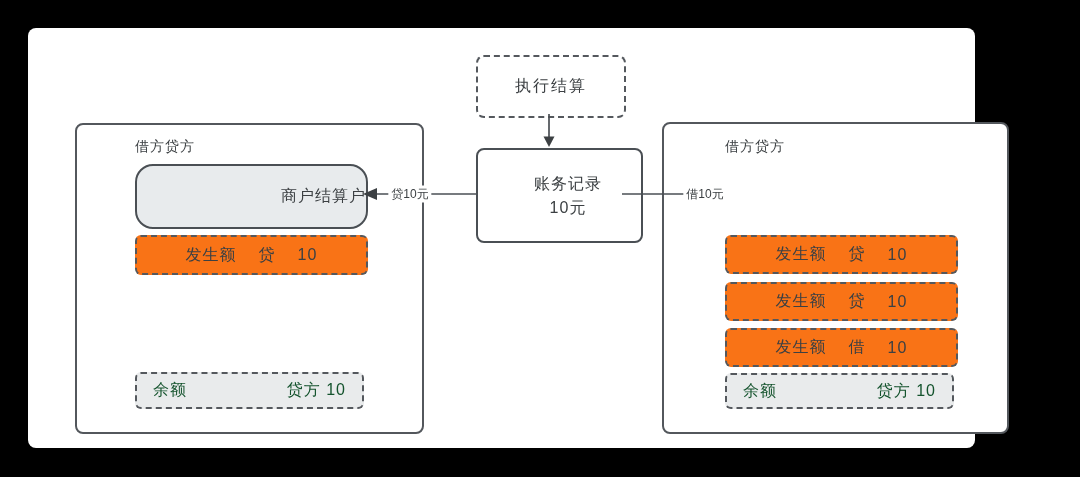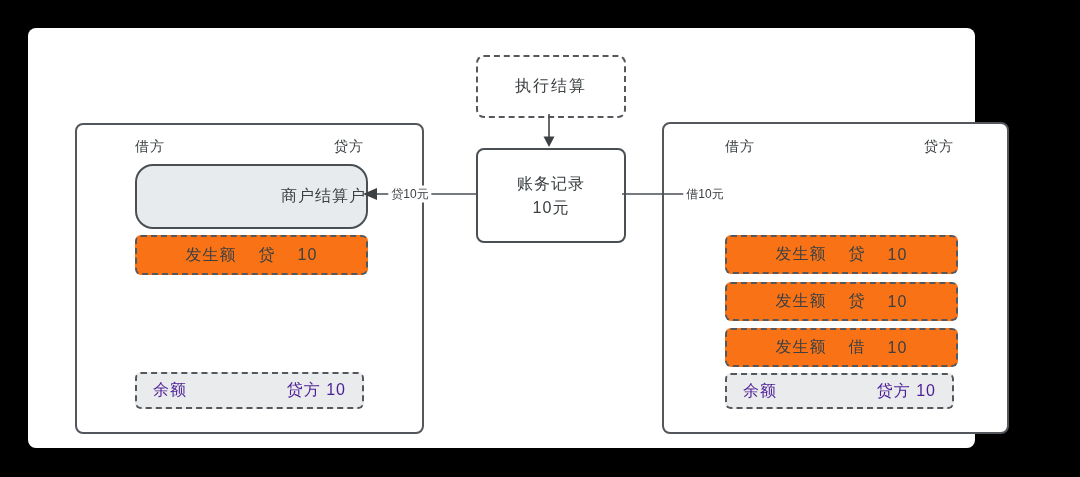--- a/index.html
+++ b/index.html
@@ -23,21 +23,20 @@
   .panel{
     position:absolute;
     background:#fff;
     border:2px solid #53575c;
     border-radius:8px;
     z-index:1;
   }
   .hdr{
     position:absolute;
     display:flex;
-    justify-content:space-between;
     align-items:center;
     font-size:14px;
     color:#3c4043;
     letter-spacing:1px;
   }
   .titlebox{
     position:absolute;
     display:flex;
     align-items:center;
     justify-content:flex-end;
@@ -65,21 +64,21 @@
     position:absolute;
     display:flex;
     align-items:center;
     justify-content:space-between;
     padding:0 16px;
     box-sizing:border-box;
     background:#e9ebec;
     border:2px dashed #54585d;
     border-radius:6px;
     font-size:16px;
-    color:#4c1d95;
+    color:#14532d;
     letter-spacing:1px;
   }
   .trigger{
     position:absolute;
     left:448px;top:27px;width:146px;height:59px;
     display:flex;
     align-items:center;
     justify-content:center;
     background:#fff;
     border:2px dashed #54585d;
@@ -97,20 +96,21 @@
     align-items:center;
     justify-content:center;
     background:#fff;
     border:2px solid #4a4f54;
     border-radius:8px;
     font-size:16px;
     line-height:24px;
     color:#3c4043;
     letter-spacing:1px;
     z-index:1;
+    padding-left:17px;
   }
   .arrows{
     position:absolute;
     left:0;top:0;width:1022px;height:420px;
     z-index:2;
     pointer-events:none;
   }
   .arrow-label{
     position:absolute;
     transform:translate(-50%,-50%);

